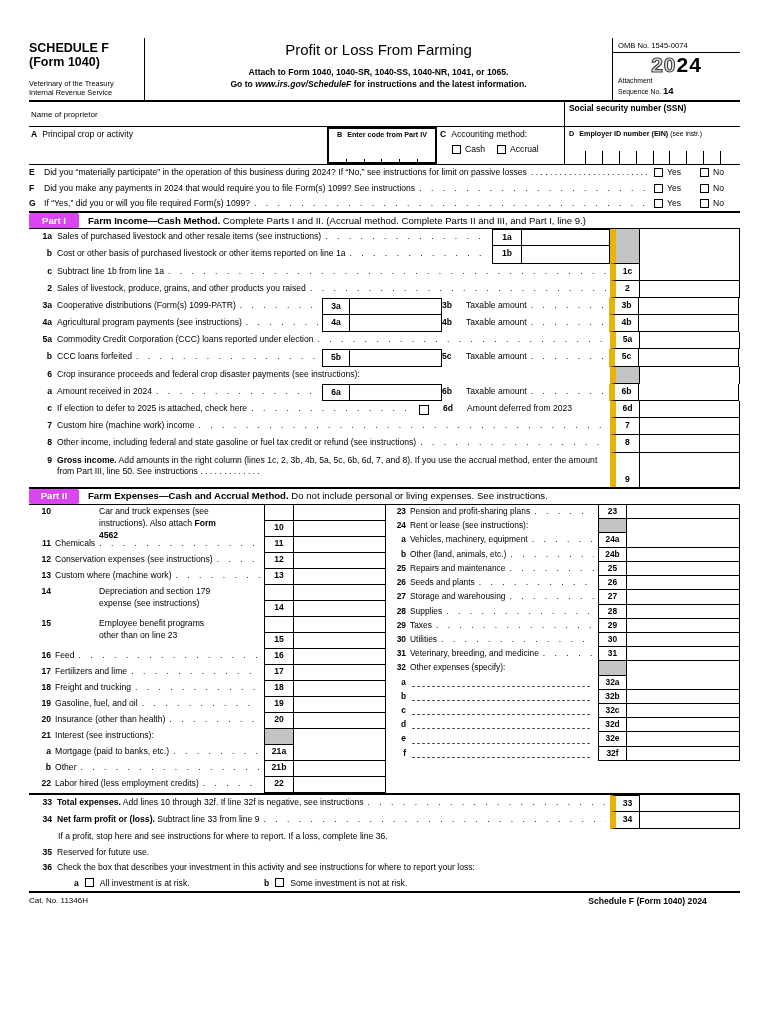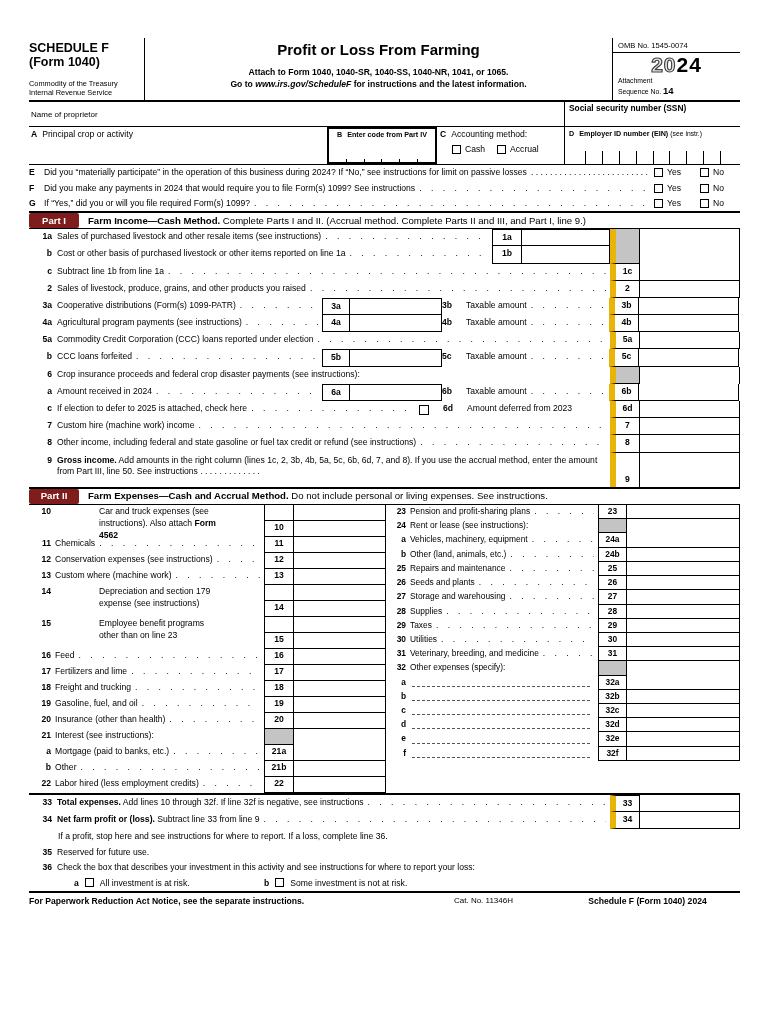--- a/index.html
+++ b/index.html
@@ -7,21 +7,21 @@
   body { font-family:"Liberation Sans", sans-serif; color:#000; }
   .page { position:relative; width:768px; height:1021px; background:#fff; overflow:hidden; }
   .form { position:absolute; left:29px; top:38px; width:711px; font-size:8.6px; line-height:1.25; }
 
   
   .hdr { display:flex; border-bottom:2px solid #000; }
   .hdr-left { width:116px; border-right:1px solid #000; padding:3px 4px 2px 0; }
   .sched { font-size:12.5px; font-weight:bold; line-height:1.15; }
   .dept { font-size:7.4px; margin-top:9px; line-height:1.3; }
   .hdr-center { flex:1; text-align:center; padding:3px 6px 2px 6px; }
-  .title { font-size:15px; font-weight:bold; }
+  .title { font-size:15px; font-weight:normal; }
   .attach { font-size:8.6px; font-weight:bold; margin-top:7px; }
   .goto { font-size:8.6px; font-weight:bold; margin-top:2px; }
   .goto .url { font-style:italic; }
   .hdr-right { width:128px; border-left:1px solid #000; display:flex; flex-direction:column; }
   .omb { font-size:7.6px; padding:3px 0 2px 5px; border-bottom:1px solid #000; }
   .year { font-size:21px; font-weight:bold; text-align:center; letter-spacing:1px; line-height:1.05; margin-top:1px; }
   .year .outline { color:#e9e9e9; -webkit-text-stroke:1.2px #444; }
   .attseq { font-size:6.8px; padding:0 0 2px 5px; line-height:1.2; }
   .attseq b { font-size:9.5px; }
 
@@ -50,21 +50,21 @@
   
   .q { display:flex; align-items:center; height:15.4px; }
   .q .qltr { width:15px; font-weight:bold; }
   .q .qtext { white-space:nowrap; }
   .dots { flex:1; overflow:hidden; white-space:nowrap; letter-spacing:3.5px; margin:0 4px 0 4px; font-size:8.6px; }
   .yn { width:46px; display:flex; align-items:center; gap:4px; flex:none; }
   .yn.no { width:40px; }
 
   
   .part { display:flex; border-top:2px solid #000; border-bottom:1px solid #000; font-size:9.6px; align-items:stretch; }
-  .part-label { background:#7f1d1d; color:#fff; font-weight:bold; width:50px; text-align:center; padding:1.5px 0; border-radius:2px; flex:none; }
+  .part-label { background:#d946ef; color:#fff; font-weight:bold; width:50px; text-align:center; padding:1.5px 0; border-radius:2px; flex:none; }
   .part-text { padding:1.5px 0 1.5px 9px; }
 
   
   .r { display:flex; height:17.2px; }
   .r.h2 { height:34.4px; }
   .rnum { width:28px; font-weight:bold; text-align:right; padding:2px 5px 0 0; flex:none; }
   .rlab { padding-top:2px; white-space:nowrap; }
   .rlab.wrap { white-space:normal; flex:1; line-height:1.35; }
   .rlab.fixw { width:265px; flex:none; display:flex; }
   .rlab.fixw .t { white-space:nowrap; }
@@ -121,21 +121,21 @@
 <body>
 
 <div class="page">
 <div class="form">
 
   <div class="hdr">
     <div class="hdr-left">
       <div class="sched">SCHEDULE F</div>
       <div class="sched">(Form 1040)</div>
       <div class="dept">
-        <div>Commodity of the Treasury</div>
+        <div>Veterinary of the Treasury</div>
         <div>Internal Revenue Service</div>
       </div>
     </div>
     <div class="hdr-center">
       <div class="title">Profit or Loss From Farming</div>
       <div class="attach">Attach to Form 1040, 1040-SR, 1040-SS, 1040-NR, 1041, or 1065.</div>
       <div class="goto"><span>Go to </span><span class="url">www.irs.gov/ScheduleF</span><span> for instructions and the latest information.</span></div>
     </div>
     <div class="hdr-right">
       <div class="omb">OMB No. 1545-0074</div>
@@ -738,19 +738,18 @@
       <span>All investment is at risk.</span>
     </div>
     <div class="g2">
       <b>b</b>
       <span class="cb"></span>
       <span>Some investment is not at risk.</span>
     </div>
   </div>
 
   <div class="foot">
-    <div class="fl">For Paperwork Reduction Act Notice, see the separate instructions.</div>
     <div class="fc">Cat. No. 11346H</div>
     <div class="fr">Schedule F (Form 1040) 2024</div>
   </div>
 
 </div>
 </div>
 
 </body></html>

